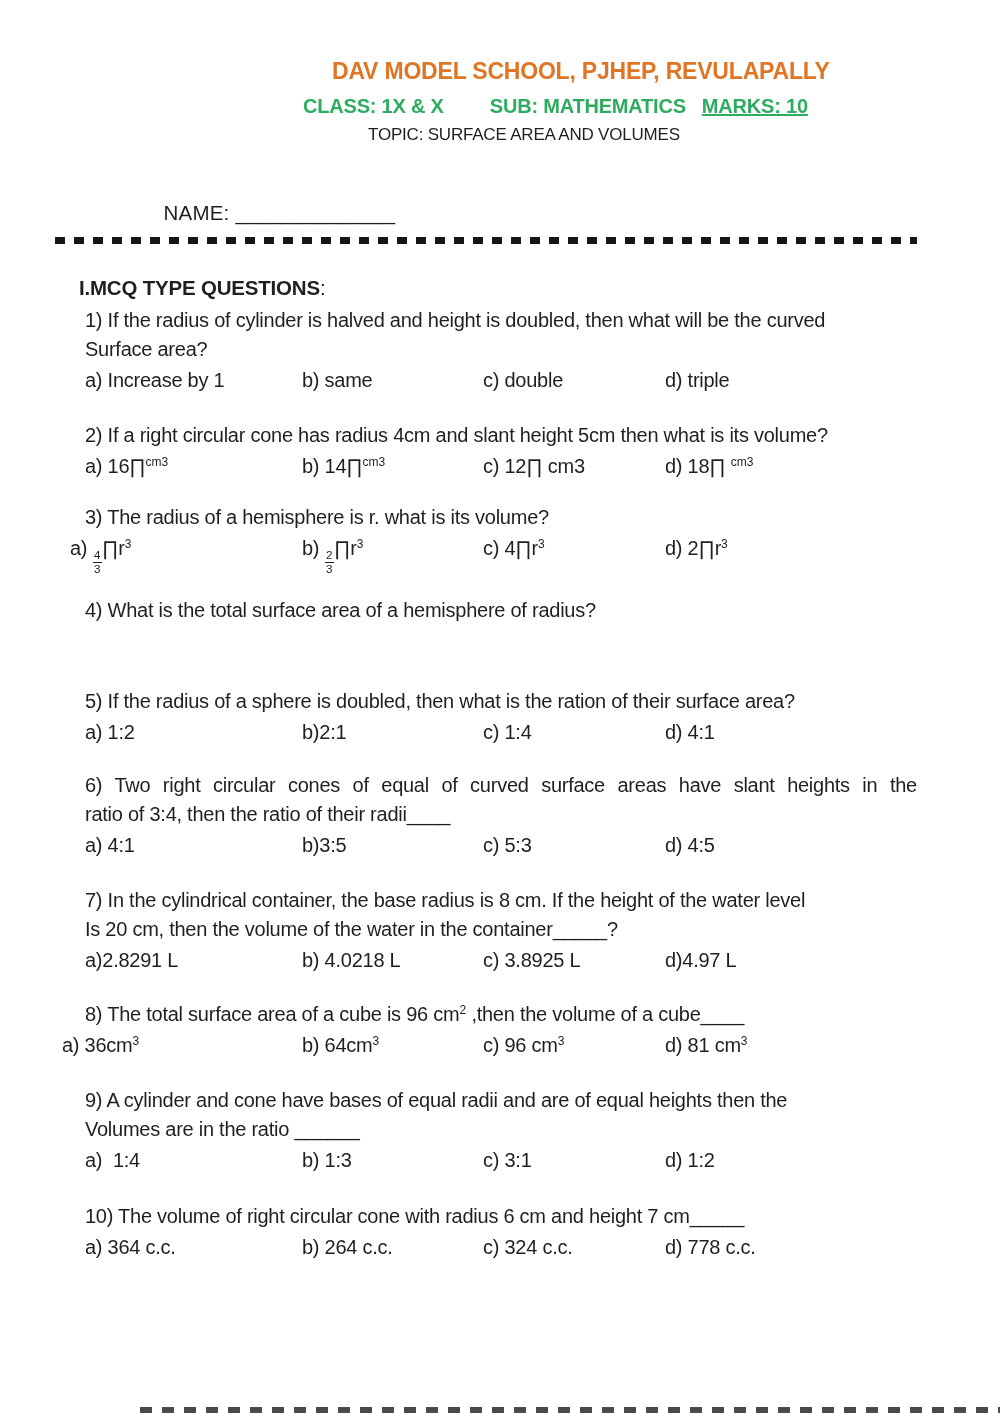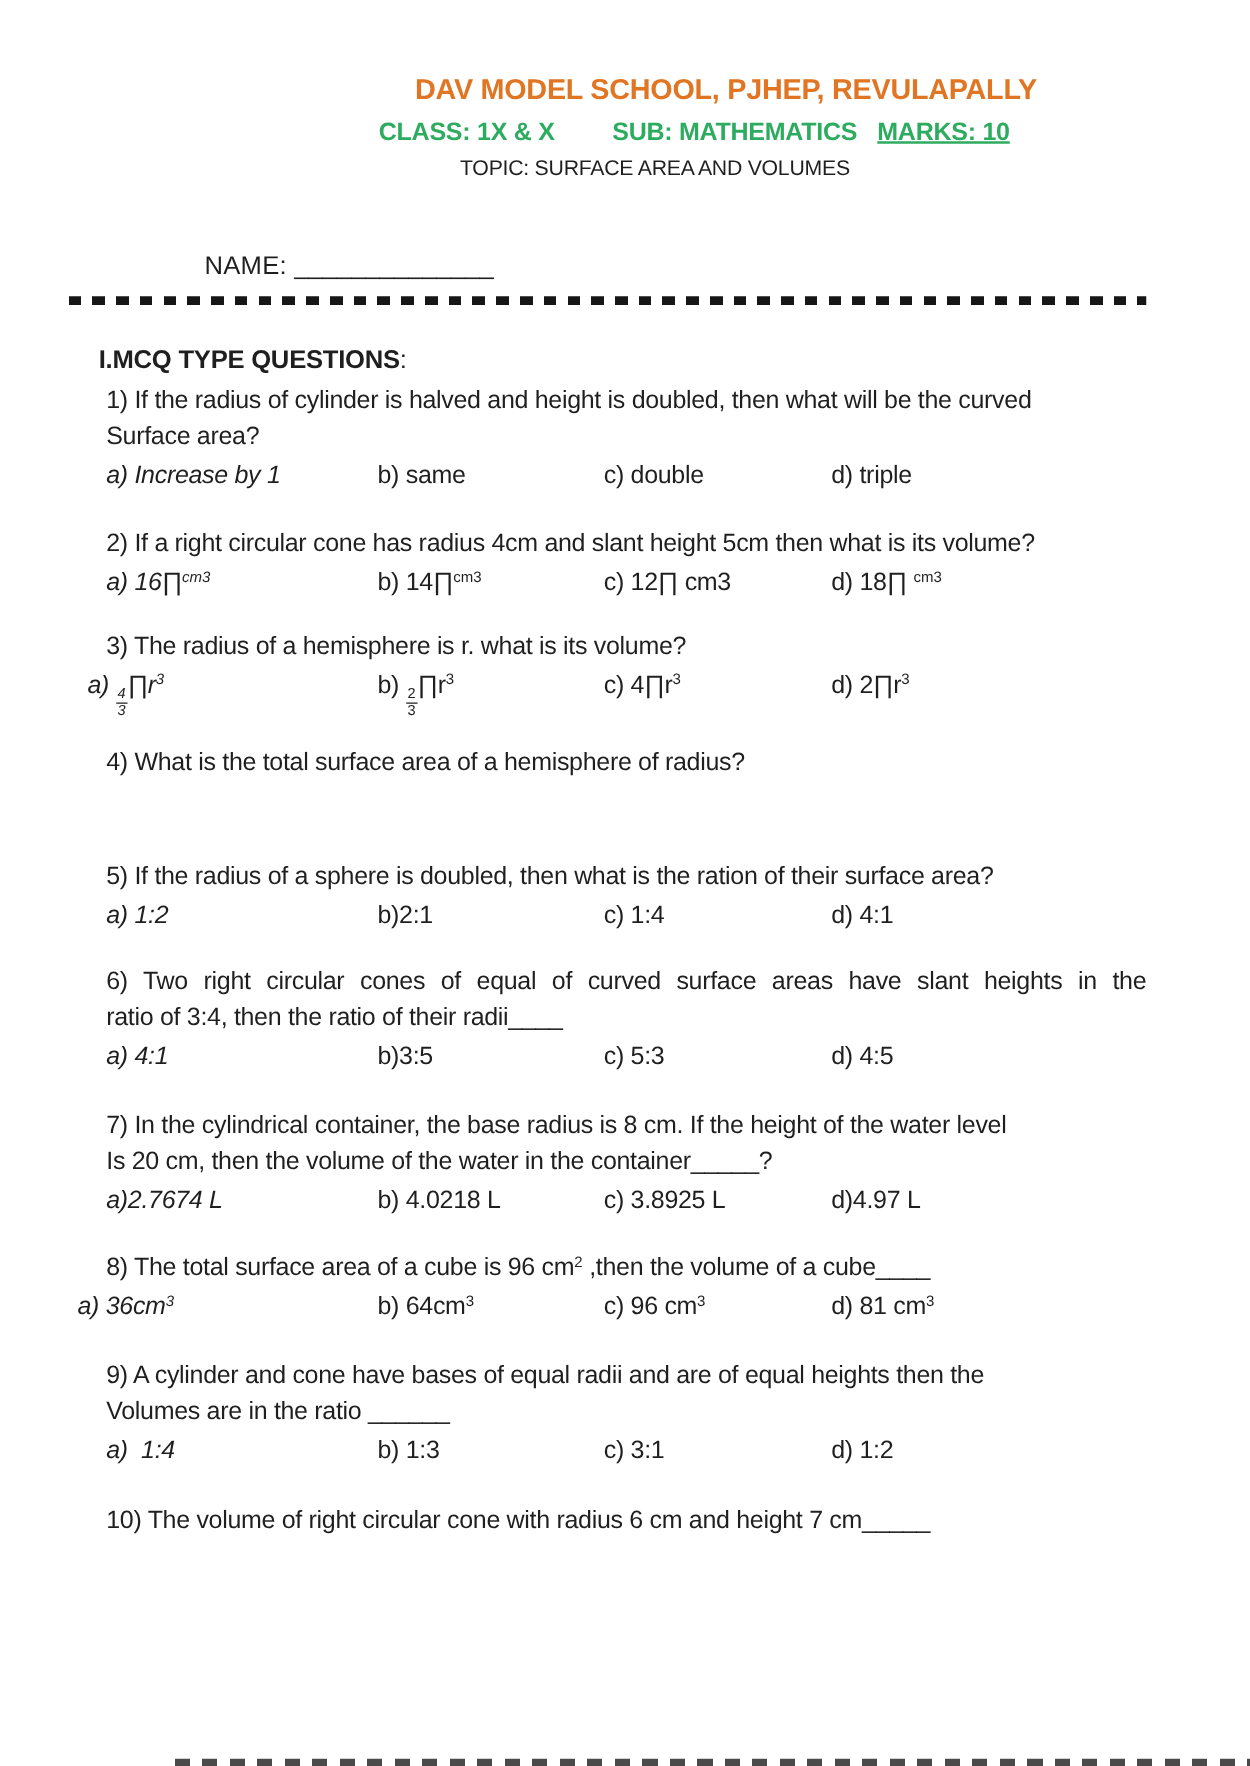--- a/index.html
+++ b/index.html
@@ -48,21 +48,21 @@
     position:absolute;left:83px;width:852px;
     font-size:20px;line-height:29px;letter-spacing:-0.25px;
   }
   .qline{white-space:pre;padding-left:2px;}
   .qline.justify{
     white-space:normal;width:832px;padding-left:2px;
     text-align:justify;text-align-last:justify;
   }
   .opts{position:relative;height:29px;margin-top:2px;}
   .opt{position:absolute;top:0;white-space:pre;}
-  .opt-a{left:2px;font-style:italic;}
+  .opt-a{left:2px;}
   .opt-b{left:219px;}
   .opt-c{left:400px;}
   .opt-d{left:582px;}
   .q1{top:306px}.q2{top:421px}.q3{top:503px}.q4{top:596px}.q5{top:687px}
   .q6{top:771px}.q7{top:886px}.q8{top:1000px}.q9{top:1086px}.q10{top:1202px}
   .q3 .opt-a{left:-13px;}
   .q8 .opt-a{left:-21px;}
   
   sup{font-size:0.6em;line-height:0;vertical-align:0.55em;letter-spacing:0;}
   .frac{
@@ -150,21 +150,21 @@
       <span class="opt opt-b">b)3:5</span>
       <span class="opt opt-c">c) 5:3</span>
       <span class="opt opt-d">d) 4:5</span>
     </div>
   </div>
 
   <div class="question q7">
     <div class="qline">7) In the cylindrical container, the base radius is 8 cm. If the height of the water level</div>
     <div class="qline">Is 20 cm, then the volume of the water in the container_____?</div>
     <div class="opts">
-      <span class="opt opt-a">a)2.7674 L</span>
+      <span class="opt opt-a">a)2.8291 L</span>
       <span class="opt opt-b">b) 4.0218 L</span>
       <span class="opt opt-c">c) 3.8925 L</span>
       <span class="opt opt-d">d)4.97 L</span>
     </div>
   </div>
 
   <div class="question q8">
     <div class="qline">8) The total surface area of a cube is 96 cm<sup>2</sup> ,then the volume of a cube____</div>
     <div class="opts">
       <span class="opt opt-a">a) 36cm<sup>3</sup></span>
@@ -180,17 +180,23 @@
     <div class="opts">
       <span class="opt opt-a">a)  1:4</span>
       <span class="opt opt-b">b) 1:3</span>
       <span class="opt opt-c">c) 3:1</span>
       <span class="opt opt-d">d) 1:2</span>
     </div>
   </div>
 
   <div class="question q10">
     <div class="qline">10) The volume of right circular cone with radius 6 cm and height 7 cm_____</div>
+    <div class="opts">
+      <span class="opt opt-a">a) 364 c.c.</span>
+      <span class="opt opt-b">b) 264 c.c.</span>
+      <span class="opt opt-c">c) 324 c.c.</span>
+      <span class="opt opt-d">d) 778 c.c.</span>
+    </div>
   </div>
 
   <div class="dash-bottom"></div>
 
 </div>
 
 </body></html>

